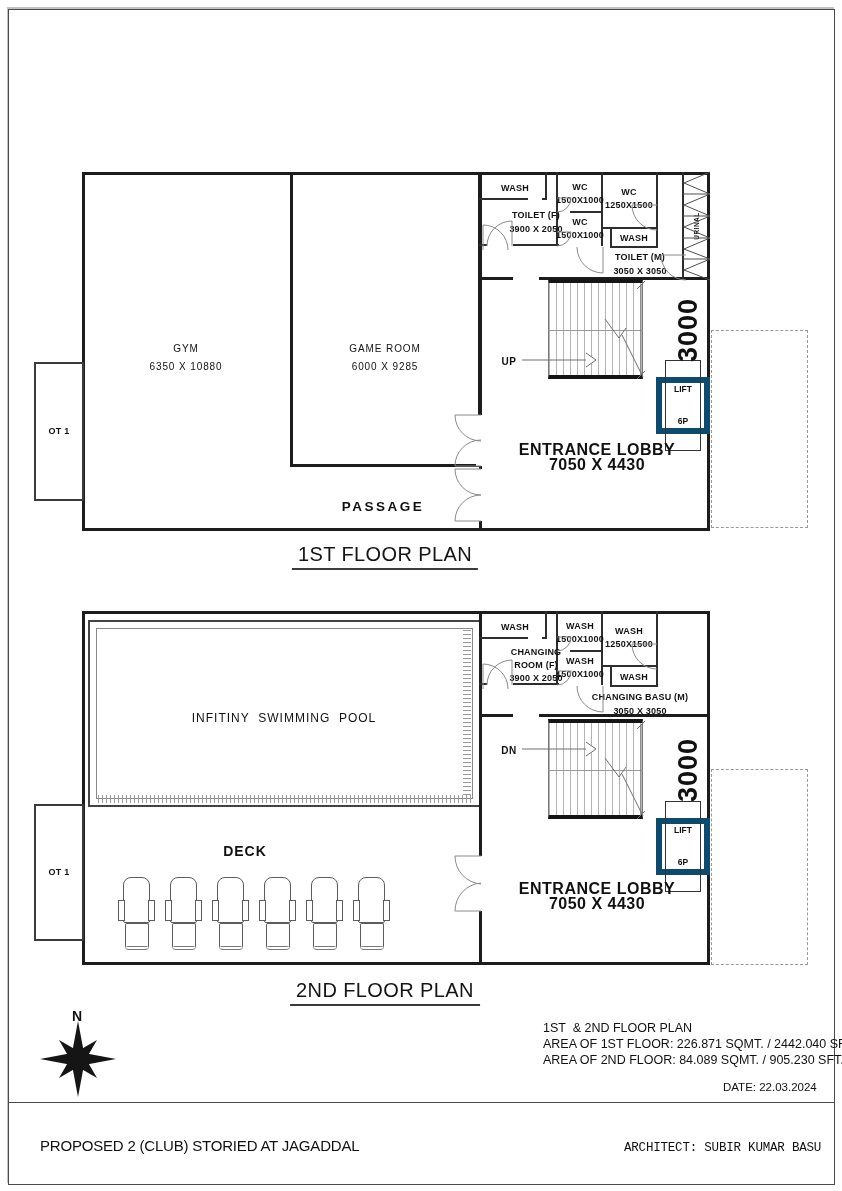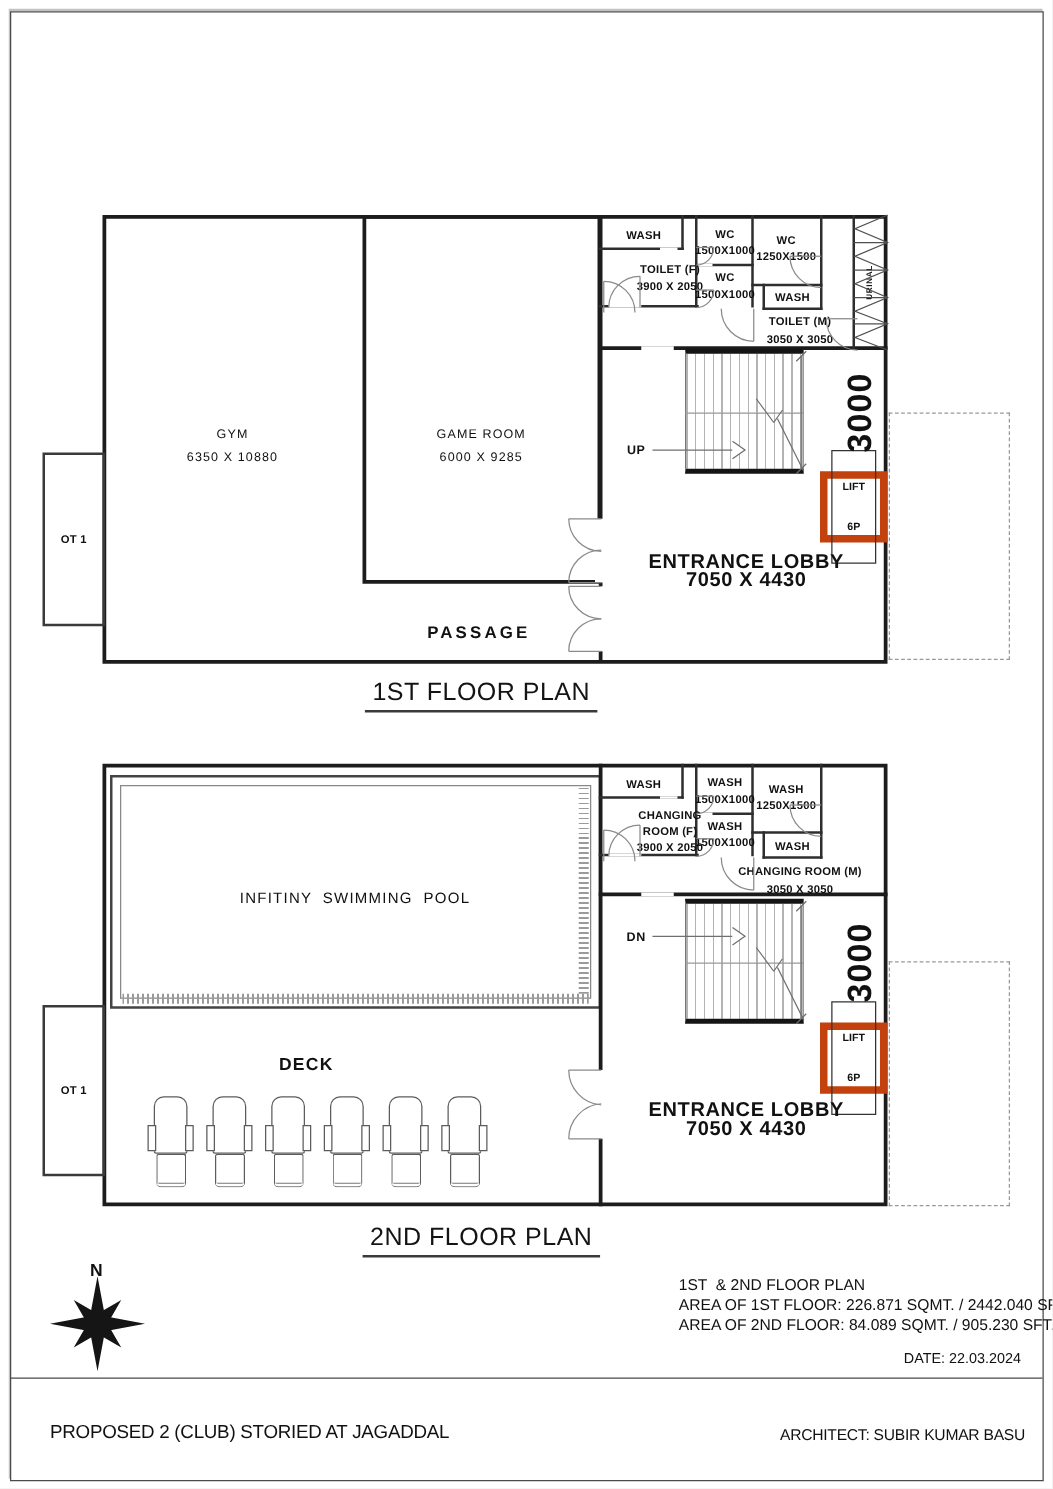--- a/index.html
+++ b/index.html
@@ -27,21 +27,21 @@
   .thinbox{position:absolute;border:2px solid #3a3a3a;box-sizing:border-box;}
   .w{position:absolute;background:#1c1c1c;}
   .wt{position:absolute;background:#2e2e2e;}
   .gap{position:absolute;background:#fff;}
   .dashedbox{position:absolute;border:1px dashed #999;box-sizing:border-box;}
   .stairs{position:absolute;box-sizing:border-box;border-top:4px solid #151515;border-bottom:4px solid #151515;
           border-left:1px solid #777;border-right:1px solid #777;
           background:repeating-linear-gradient(90deg,#b3b3b3 0 1px,transparent 1px 7px);}
   .stairmid{position:absolute;background:#999;height:1px;}
   
-  .lift{position:absolute;background:#c2410c;text-decoration:underline;}
+  .lift{position:absolute;background:#0c4a6e;text-decoration:underline;}
   .liftin{position:absolute;left:6px;top:6px;right:6px;bottom:6px;background:#fff;
           display:flex;align-items:center;justify-content:center;}
   .liftcore{border:1.5px solid #333;padding:2px 5px;text-align:center;font-weight:700;
             font-size:8.5px;line-height:1.25;white-space:pre;}
   
   .pool-outer{position:absolute;border:2px solid #444;box-sizing:border-box;}
   .pool-inner{position:absolute;border:1px solid #888;box-sizing:border-box;}
   .hatch-h{position:absolute;background:repeating-linear-gradient(90deg,#9a9a9a 0 1px,transparent 1px 4px);}
   .hatch-v{position:absolute;background:repeating-linear-gradient(0deg,#9a9a9a 0 1px,transparent 1px 4px);}
   
@@ -203,37 +203,37 @@
     <div class="cl lbl" style="left:536px;top:652px;">CHANGING</div>
     <div class="cl lbl" style="left:536px;top:665px;">ROOM (F)</div>
     <div class="cl lbl" style="left:536px;top:678px;">3900 X 2050</div>
     <div class="cl lbl" style="left:580px;top:626px;">WASH</div>
     <div class="cl lbl" style="left:580px;top:639px;">1500X1000</div>
     <div class="cl lbl" style="left:580px;top:661px;">WASH</div>
     <div class="cl lbl" style="left:580px;top:674px;">1500X1000</div>
     <div class="cl lbl" style="left:629px;top:631px;">WASH</div>
     <div class="cl lbl" style="left:629px;top:644px;">1250X1500</div>
     <div class="cl lbl" style="left:634px;top:677px;">WASH</div>
-    <div class="cl lbl" style="left:640px;top:697px;">CHANGING ROOM (M)</div>
+    <div class="cl lbl" style="left:640px;top:697px;">CHANGING BASU (M)</div>
     <div class="cl lbl" style="left:640px;top:711px;">3050 X 3050</div>
     <div class="cl lbl-updn" style="left:509px;top:750px;">DN</div>
     <div class="dimtxt" style="left:688px;top:770px;">3000</div>
     <div class="cl lbl-lobby" style="left:597px;top:889px;">ENTRANCE LOBBY</div>
     <div class="cl lbl-lobby" style="left:597px;top:904px;">7050 X 4430</div>
     <div class="cl lbl" style="left:59px;top:872px;">OT 1</div>
     <div class="plan-title" style="left:385px;top:979px;">2ND FLOOR PLAN</div>
   </div>
 
   <div class="cl" style="left:77px;top:1016px;font-size:14px;font-weight:600;">N</div>
   <div class="note" style="left:543px;top:1021px;">1ST  &amp; 2ND FLOOR PLAN</div>
   <div class="note" style="left:543px;top:1037px;">AREA OF 1ST FLOOR: 226.871 SQMT. / 2442.040 SFT.</div>
   <div class="note" style="left:543px;top:1053px;">AREA OF 2ND FLOOR: 84.089 SQMT. / 905.230 SFT.</div>
   <div class="note" style="left:723px;top:1081px;font-size:11.5px;">DATE: 22.03.2024</div>
   <div class="note" style="left:40px;top:1137px;font-size:15px;letter-spacing:-0.2px;">PROPOSED 2 (CLUB) STORIED AT JAGADDAL</div>
-  <div class="note" style="left:624px;top:1141px;font-size:12.5px;letter-spacing:-0.2px;">ARCHITECT: SUBIR KUMAR BASU</div>
+  <div class="note" style="left:624px;top:1141px;font-size:12.5px;letter-spacing:-0.2px;font-family:Liberation Mono, monospace;">ARCHITECT: SUBIR KUMAR BASU</div>
 
   <svg class="linework" width="842" height="1191" viewBox="0 0 842 1191">
     <g stroke="#8a8a8a" stroke-width="1" fill="none">
 
       <path d="M455 415 A26 26 0 0 0 481 441"></path>
         <line x1="481" y1="415" x2="455" y2="415"></line>
       <path d="M455 466 A26 26 0 0 1 481 440"></path>
         <line x1="481" y1="466" x2="455" y2="466"></line>
       <path d="M455 469 A26 26 0 0 0 481 495"></path>
         <line x1="481" y1="469" x2="455" y2="469"></line>

